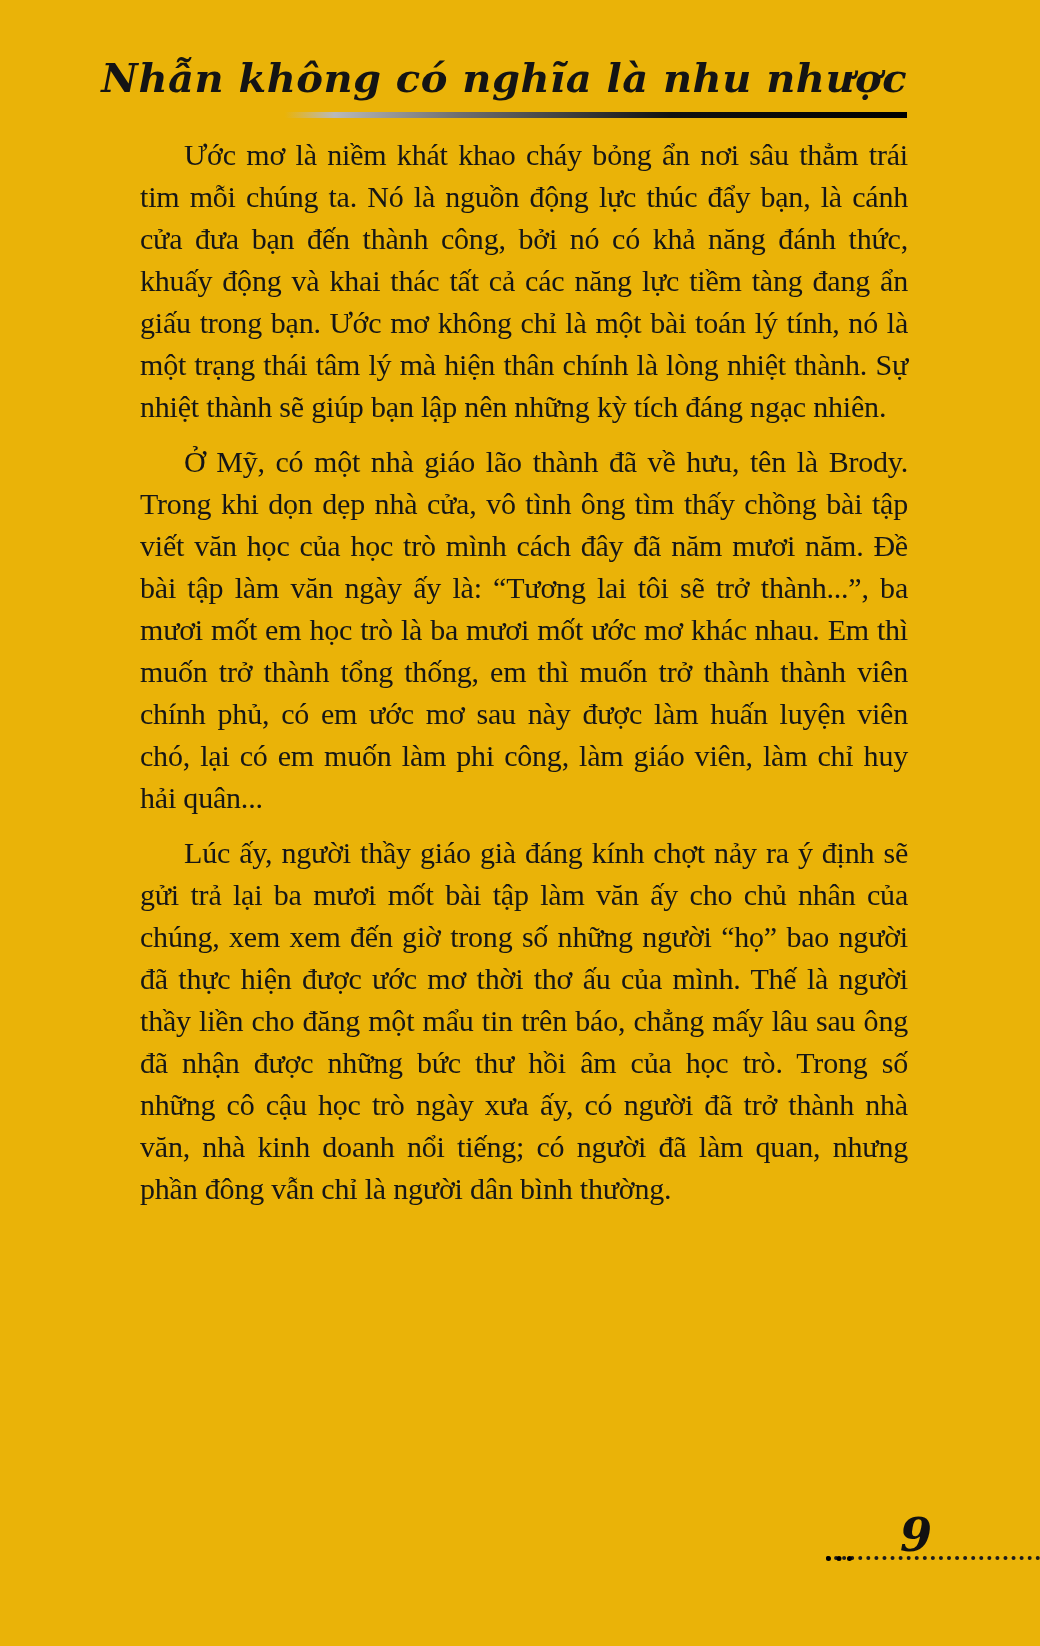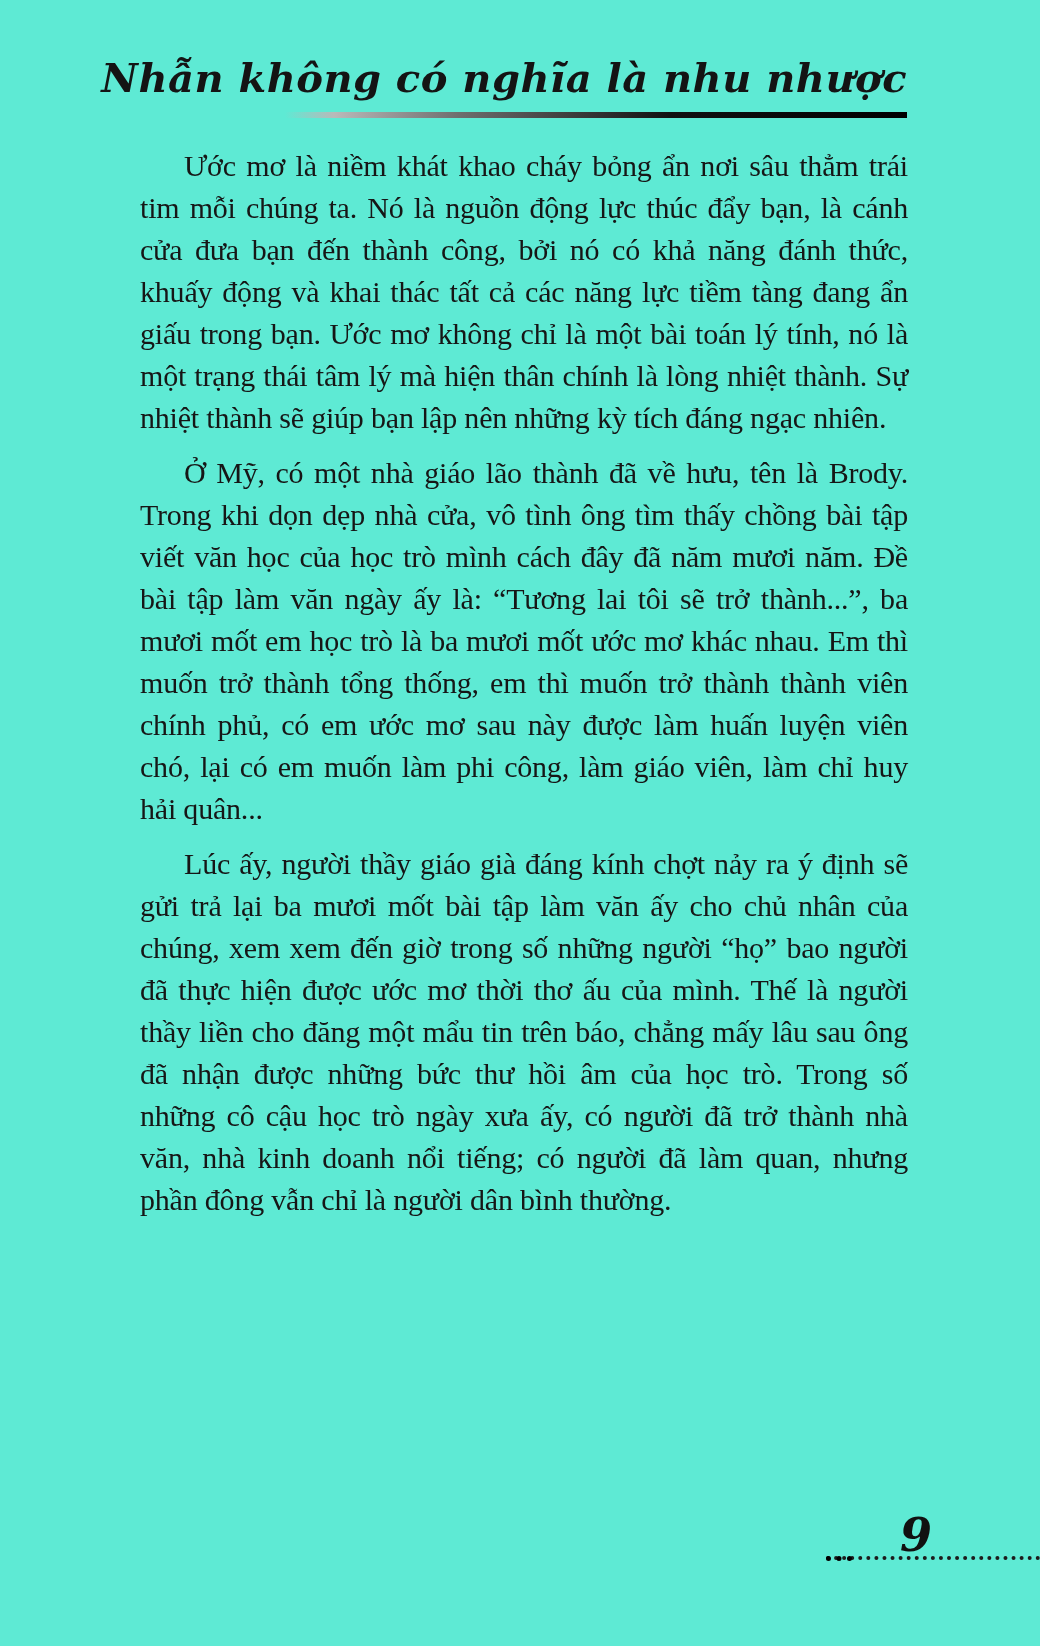--- a/index.html
+++ b/index.html
@@ -5,21 +5,21 @@
   html, body {
     margin: 0;
     padding: 0;
     background: #e8e8e8;
   }
   .page {
     position: relative;
     width: 1040px;
     height: 1646px;
     margin: 0 auto;
-    background: #5eead4;
+    background: #eab308;
     overflow: hidden;
     font-family: "Liberation Serif", serif;
     color: #151515;
   }
 
   
   .running-head {
     position: absolute;
     top: 58px;
     right: 133px;
@@ -47,21 +47,21 @@
   }
 
   
   .body-text {
     position: absolute;
     top: 134px;
     left: 140px;
     width: 768px;
   }
   .body-text p {
-    margin: 11px 0 13px 0;
+    margin: 0 0 13px 0;
     text-indent: 44px;
     text-align: justify;
     font-size: 30px;
     line-height: 42px;
     letter-spacing: -0.2px;
     color: #161616;
   }
 
   
   .page-number {

